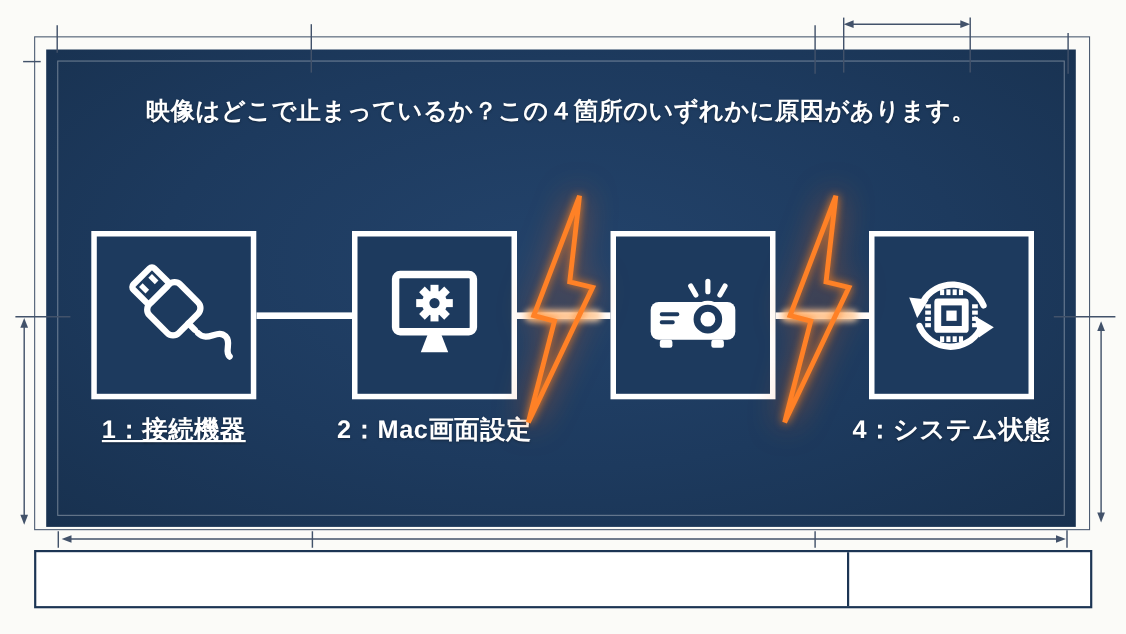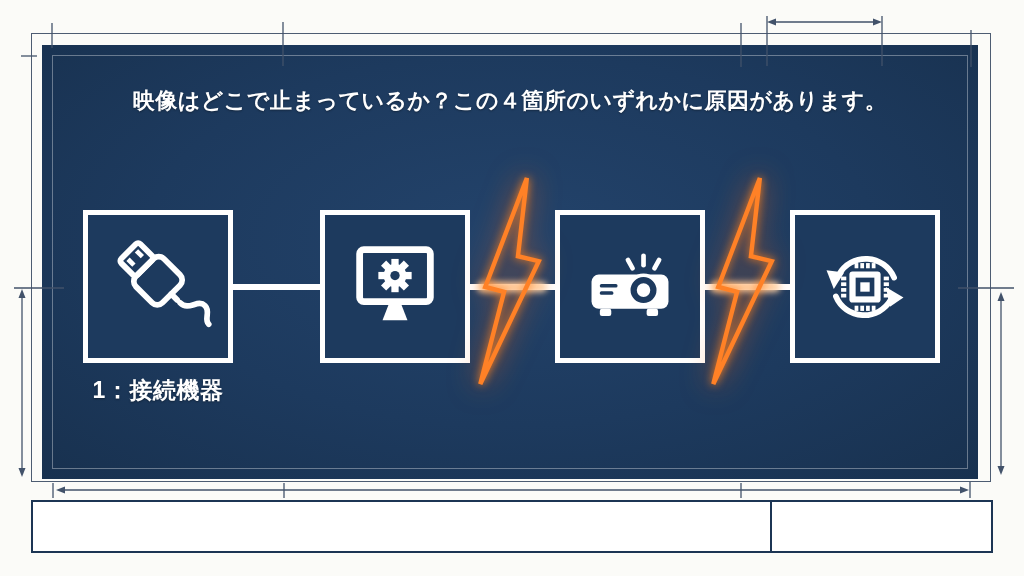--- a/index.html
+++ b/index.html
@@ -66,21 +66,21 @@
   .step-box.b4 { left:790px; }
 
   .step-label {
     position:absolute; top:375px; width:240px;
     text-align:center;
     color:#ffffff; font-size:23px; font-weight:700;
     letter-spacing:0.5px;
     text-shadow:0 1px 2px rgba(0,0,0,0.35);
     z-index:4; white-space:nowrap;
   }
-  .step-label.l1 { left:38px; }
+  .step-label.l1 { left:38px;text-decoration:underline; }
   .step-label.l2 { left:275px; }
   .step-label.l3 { left:509px; }
   .step-label.l4 { left:745px; }
 
   .icon-svg { overflow:visible; }
 
   
   .bolt {
     position:absolute; top:176px; width:72px; height:213px; z-index:5;
     filter:drop-shadow(0 0 4px rgba(255,130,30,0.95)) drop-shadow(0 0 14px rgba(255,100,10,0.55));
@@ -147,20 +147,21 @@
           <rect x="38" y="26" width="7" height="7" transform="rotate(45 41.5 29.5)"></rect>
           <rect x="55" y="26" width="7" height="7" transform="rotate(-45 58.5 29.5)"></rect>
           <rect x="38" y="45" width="7" height="7" transform="rotate(-45 41.5 48.5)"></rect>
           <rect x="55" y="45" width="7" height="7" transform="rotate(45 58.5 48.5)"></rect>
         </g>
         <circle cx="50" cy="39" r="4.5" fill="#1d3a5e"></circle>
         <polygon points="45,64 55,64 62,82 38,82"></polygon>
       </g>
     </svg>
   </div>
+  <div class="step-label l2">2：Mac画面設定</div>
 
   <div class="step-box b3">
     <svg class="icon-svg" width="104" height="104" viewBox="0 0 100 100">
       <g stroke="#ffffff" stroke-width="4.5" stroke-linecap="round">
         <line x1="63" y1="20" x2="63" y2="29"></line>
         <line x1="48" y1="24" x2="52.5" y2="32"></line>
         <line x1="78" y1="24" x2="73.5" y2="32"></line>
       </g>
       <g fill="#ffffff">
         <rect x="13" y="38" width="74" height="33" rx="7"></rect>
@@ -198,20 +199,21 @@
           <rect x="27" y="56.5" width="5" height="3.6"></rect>
         <rect x="68" y="40" width="5" height="3.6"></rect>
           <rect x="68" y="45.5" width="5" height="3.6"></rect>
           <rect x="68" y="51" width="5" height="3.6"></rect>
           <rect x="68" y="56.5" width="5" height="3.6"></rect>
       </g>
       <rect x="41" y="41" width="18" height="18" fill="#1d3a5e"></rect>
       <rect x="45.5" y="45.5" width="9" height="9" fill="#ffffff"></rect>
     </svg>
   </div>
+  <div class="step-label l4">4：システム状態</div>
 
   <svg class="bolt bolt-1" viewBox="0 0 70 215">
     <polygon points="50,2 8,112 27,117 3,210 62,86 41,81" fill="none" stroke="#ff8126" stroke-width="4.5" stroke-linejoin="miter"></polygon>
   </svg>
   <svg class="bolt bolt-2" viewBox="0 0 70 215">
     <polygon points="50,2 8,112 27,117 3,210 62,86 41,81" fill="none" stroke="#ff8126" stroke-width="4.5" stroke-linejoin="miter"></polygon>
   </svg>
 
   <svg class="annotations" viewBox="0 0 1024 576">
     <g stroke="#42526a" stroke-width="1.3" fill="none">

